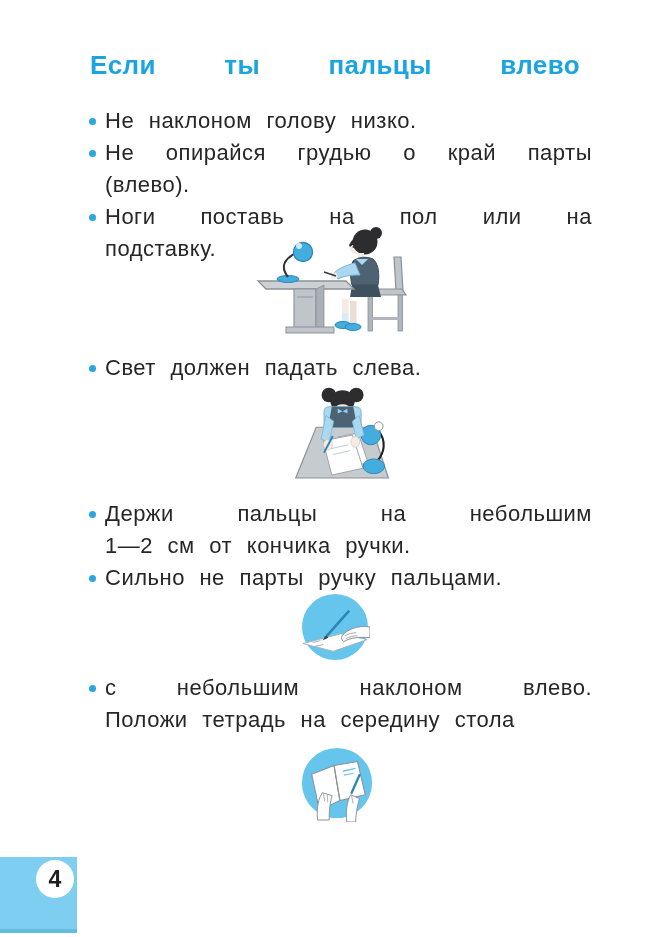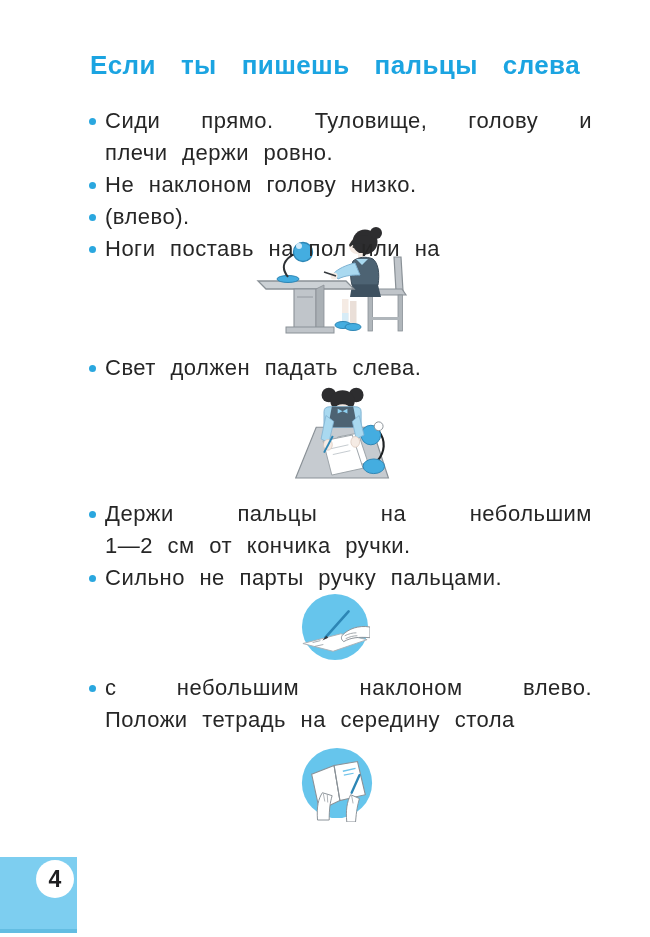--- a/index.html
+++ b/index.html
@@ -44,42 +44,39 @@
     background:#ffffff;display:flex;align-items:center;justify-content:center;
     font-size:23px;font-weight:700;color:#1e1e20;
   }
 </style>
 </head>
 <body>
 
 <div class="title">
   <span>Если</span>
   <span>ты</span>
-  <span>пишешь</span>
   <span>пальцы</span>
-  <span>слева</span>
+  <span>влево</span>
 </div>
 
 <div class="rules">
 
-  <div class="rule">
-    <span class="line">Сиди прямо. Туловище, голову и</span>
-    <span class="line">плечи держи ровно.</span>
-  </div>
 
   <div class="rule">
     <span class="line">Не наклоном голову низко.</span>
   </div>
 
   <div class="rule">
+    <span class="line">Не опирайся грудью о край парты</span>
     <span class="line">(влево).</span>
   </div>
 
   <div class="rule">
     <span class="line">Ноги поставь на пол или на</span>
+    <span class="line">подставку.</span>
   </div>
 
   <div class="fig fig1">
     <svg width="165" height="115" viewBox="0 0 165 115">
 
       <g>
         <polygon points="138,36 145,36 147,70 140,70" fill="#c0c5ca" stroke="#8a9197" stroke-width="1.2"></polygon>
         <polygon points="108,68 146,68 150,74 112,74" fill="#c0c5ca" stroke="#8a9197" stroke-width="1.2"></polygon>
         <rect x="112" y="74" width="4.5" height="36" fill="#b0b6bb" stroke="#8a9197" stroke-width="0.8"></rect>
         <rect x="142" y="74" width="4.5" height="36" fill="#b0b6bb" stroke="#8a9197" stroke-width="0.8"></rect>

